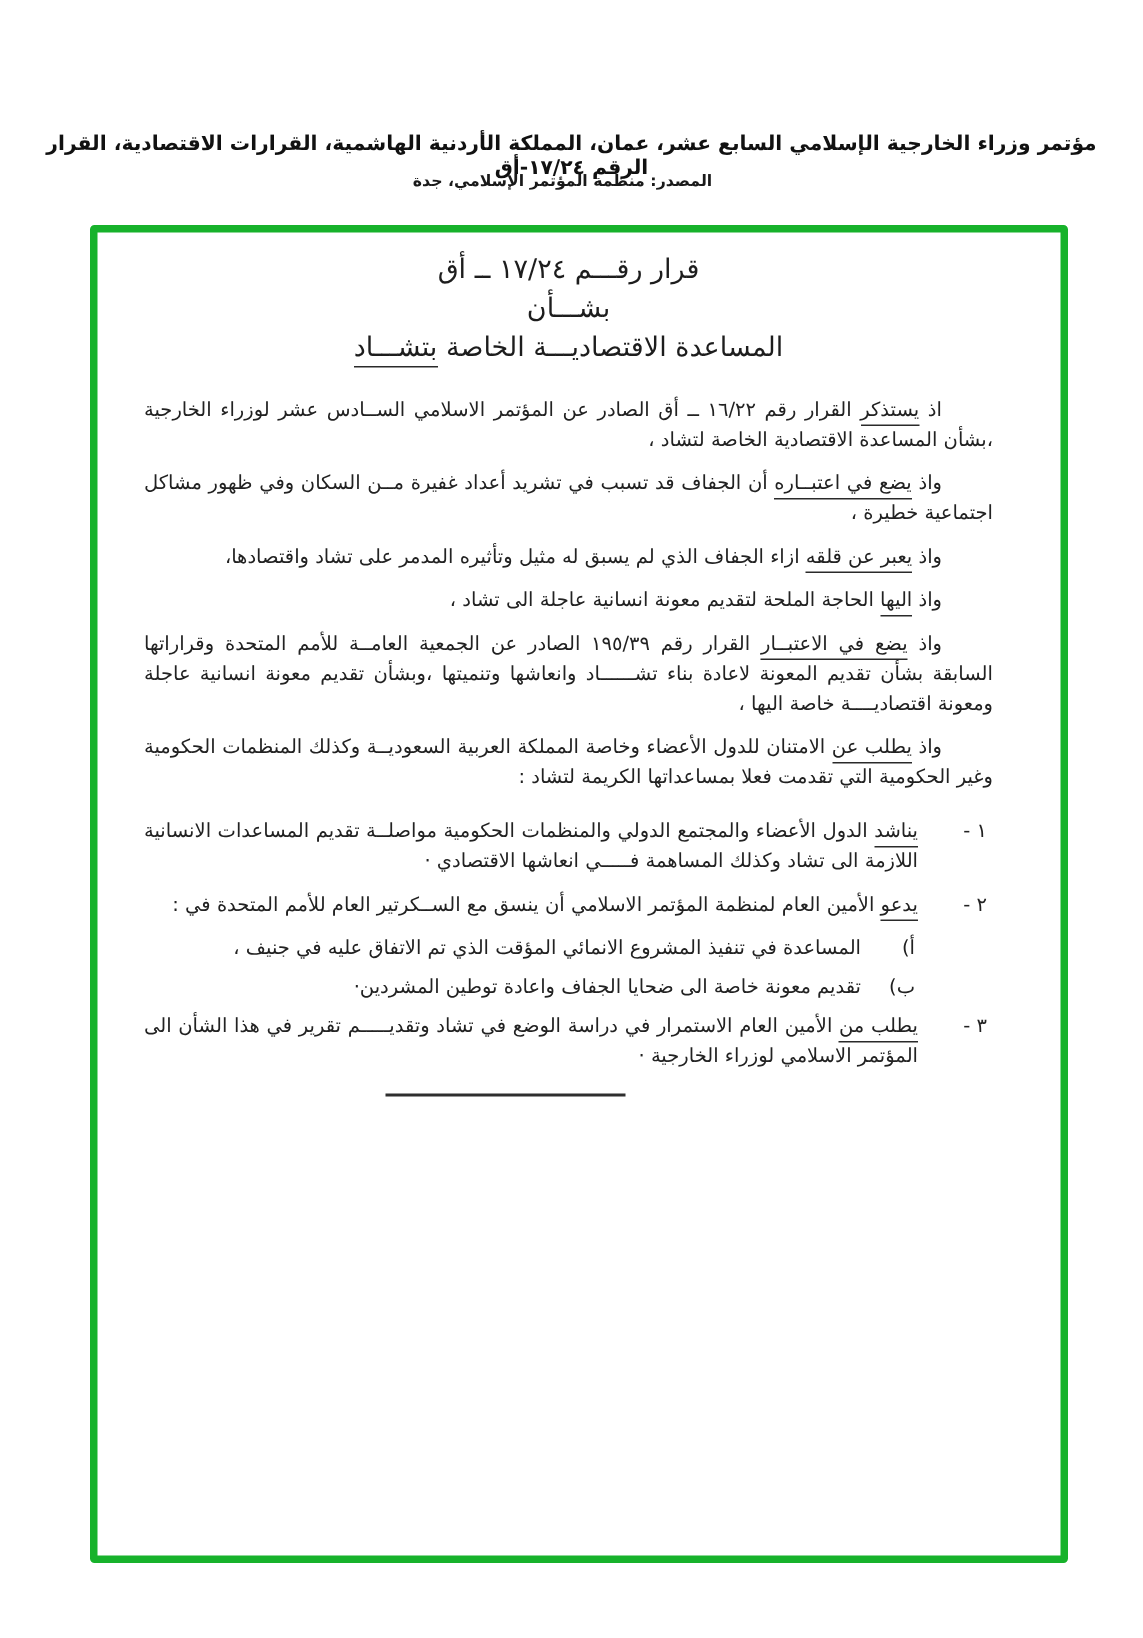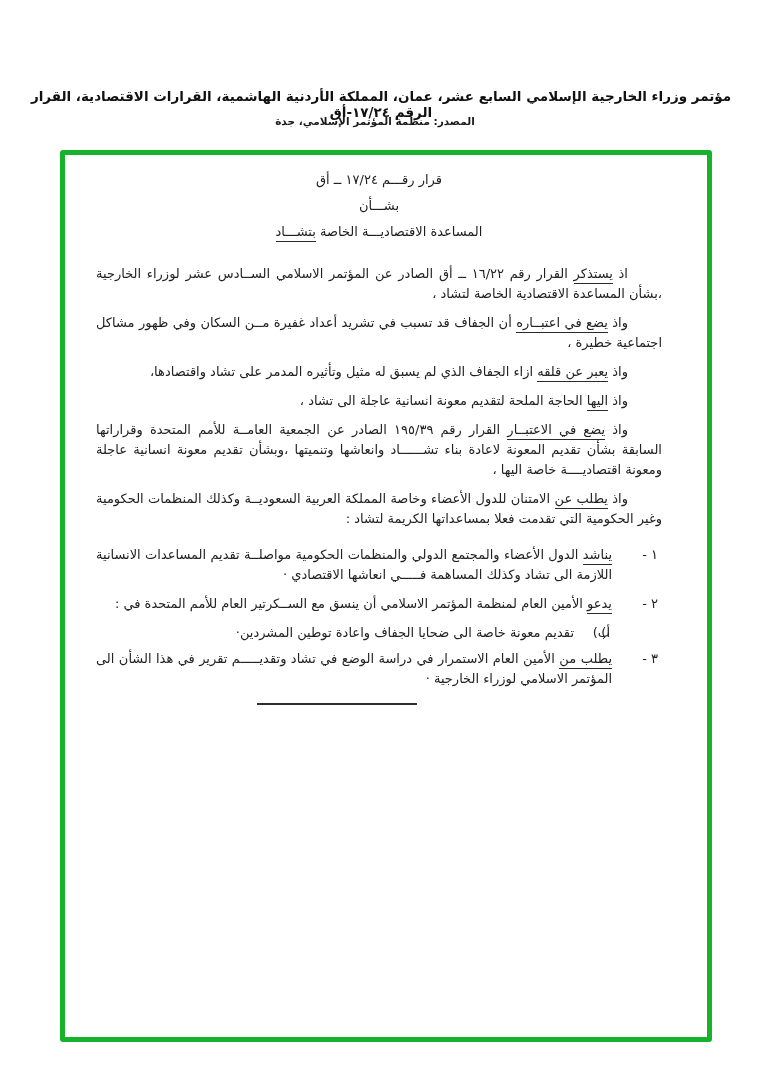--- a/index.html
+++ b/index.html
@@ -17,21 +17,21 @@
   }
   .frame{
     position:absolute;left:60px;top:150px;width:652px;height:892px;
     border:5px solid #17b22b;box-sizing:border-box;border-radius:3px;background:#fff;
   }
   .content{
     position:absolute;left:96px;right:100px;top:170px;direction:rtl;
     font-size:13px;line-height:20px;text-align:justify;color:#222;
   }
   .tblock{text-align:center;margin-bottom:22px;}
-  .tline{font-size:13px;letter-spacing:1px;margin-bottom:6px;color:#1d1d1d;}
+  .tline{font-size:18px;letter-spacing:1px;margin-bottom:6px;color:#1d1d1d;}
   .u{border-bottom:1.3px solid #2a2a2a;padding-bottom:1.5px;}
   .para{margin:0 0 9px 0;text-indent:34px;}
   .list{margin-top:16px;}
   .item{position:relative;padding-right:50px;margin-bottom:9px;}
   .inum{position:absolute;right:4px;top:0;}
   .sub{position:relative;padding-right:88px;margin-bottom:6px;}
   .snum{position:absolute;right:52px;top:0;}
   .endrule{
     width:160px;border-top:2px solid #2e2e2e;margin:14px auto 0 auto;
     position:relative;left:-42px;height:0;
@@ -93,20 +93,21 @@
       <span class="u">يناشد</span><span> الدول الأعضاء والمجتمع الدولي والمنظمات الحكومية مواصلــة تقديم المساعدات الانسانية اللازمة الى تشاد وكذلك المساهمة فـــــي انعاشها الاقتصادي ·</span>
     </div>
 
     <div class="item">
       <span class="inum">٢ -</span>
       <span class="u">يدعو</span><span> الأمين العام لمنظمة المؤتمر الاسلامي أن ينسق مع الســكرتير العام للأمم المتحدة في :</span>
     </div>
 
     <div class="sub">
       <span class="snum">أ)</span>
+      <span>المساعدة في تنفيذ المشروع الانمائي المؤقت الذي تم الاتفاق عليه في جنيف ،</span>
     </div>
 
     <div class="sub">
       <span class="snum">ب)</span>
       <span>تقديم معونة خاصة الى ضحايا الجفاف واعادة توطين المشردين·</span>
     </div>
 
     <div class="item">
       <span class="inum">٣ -</span>
       <span class="u">يطلب من</span><span> الأمين العام الاستمرار في دراسة الوضع في تشاد وتقديـــــم تقرير في هذا الشأن الى المؤتمر الاسلامي لوزراء الخارجية ·</span>

